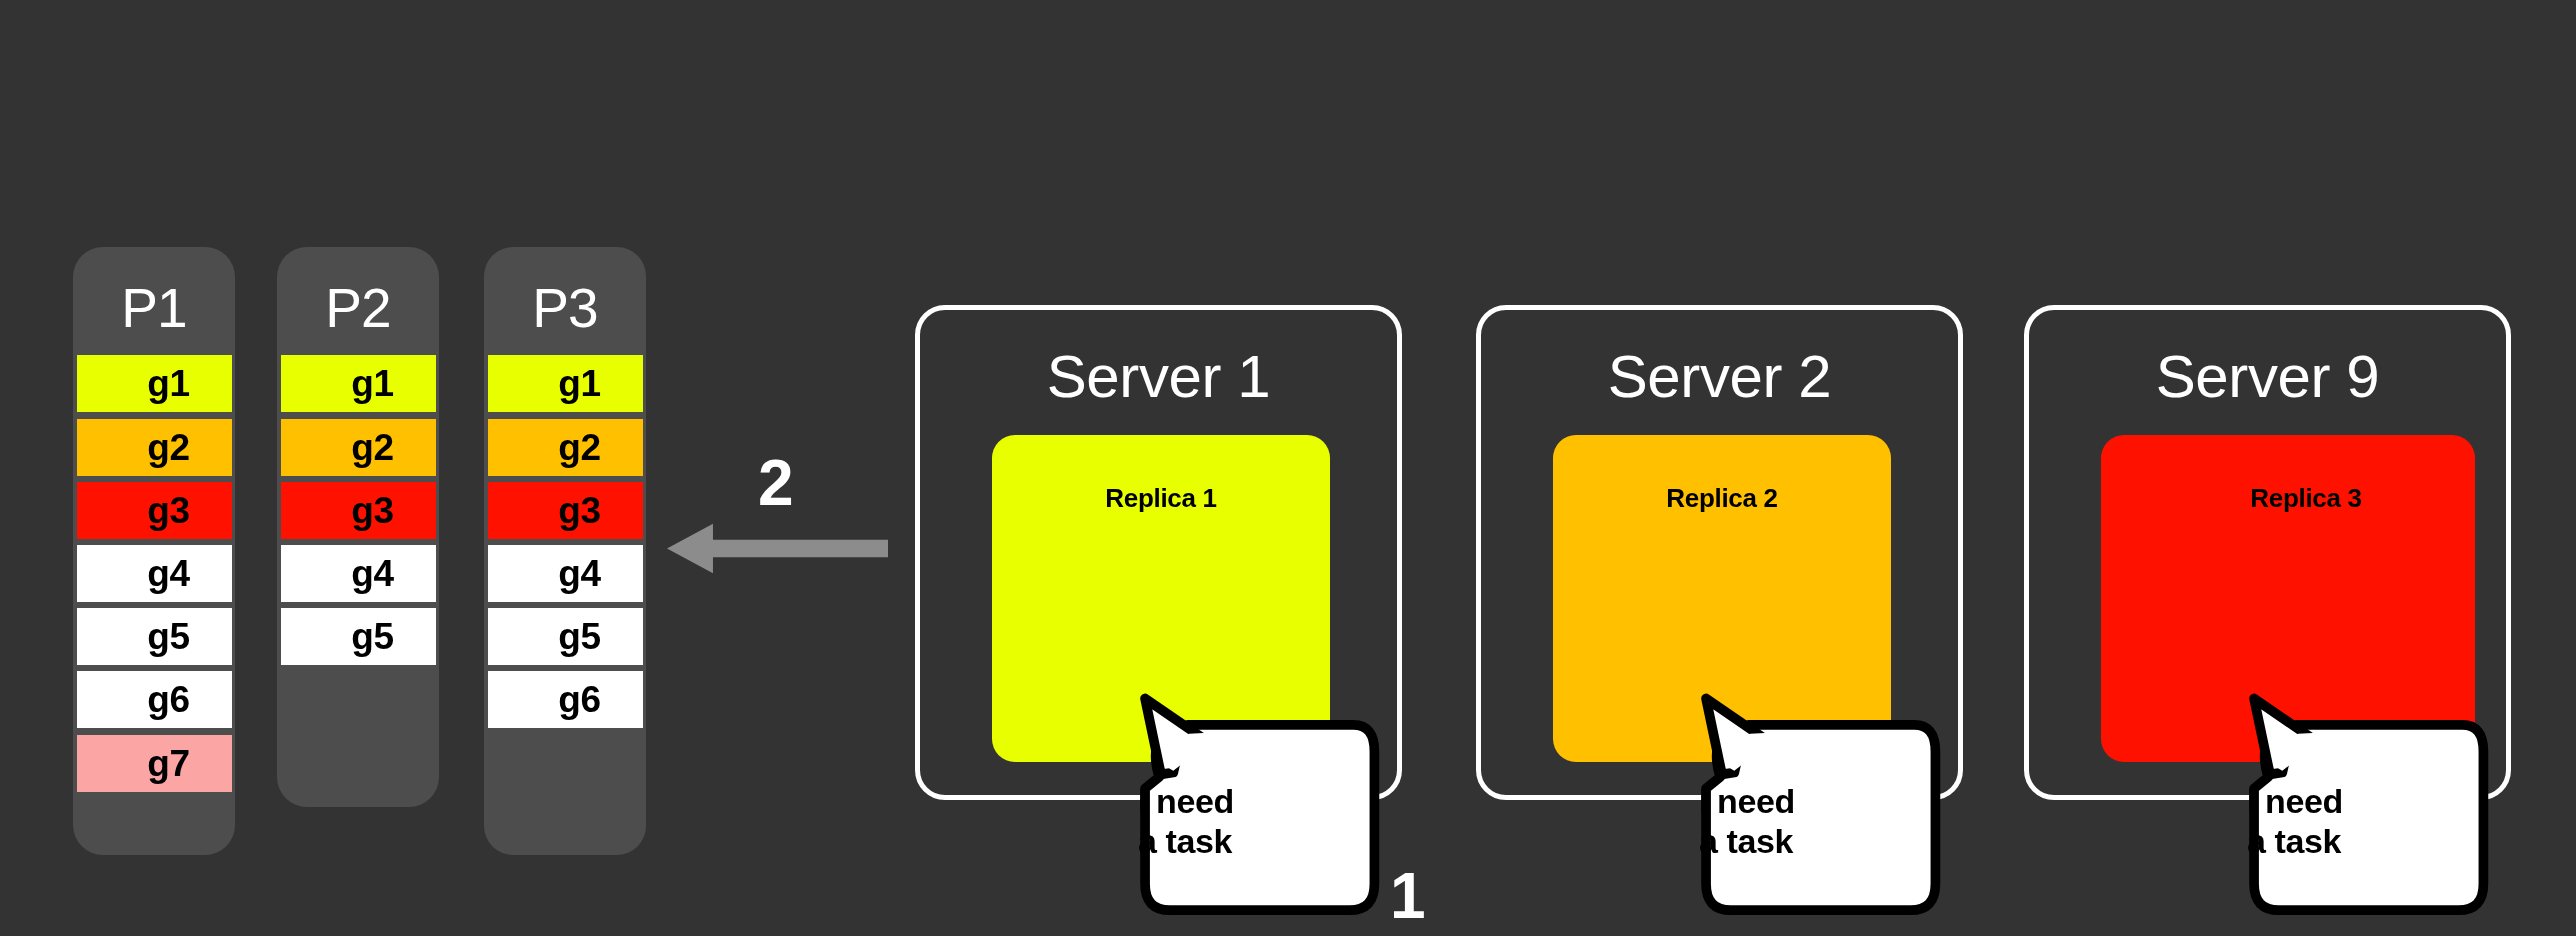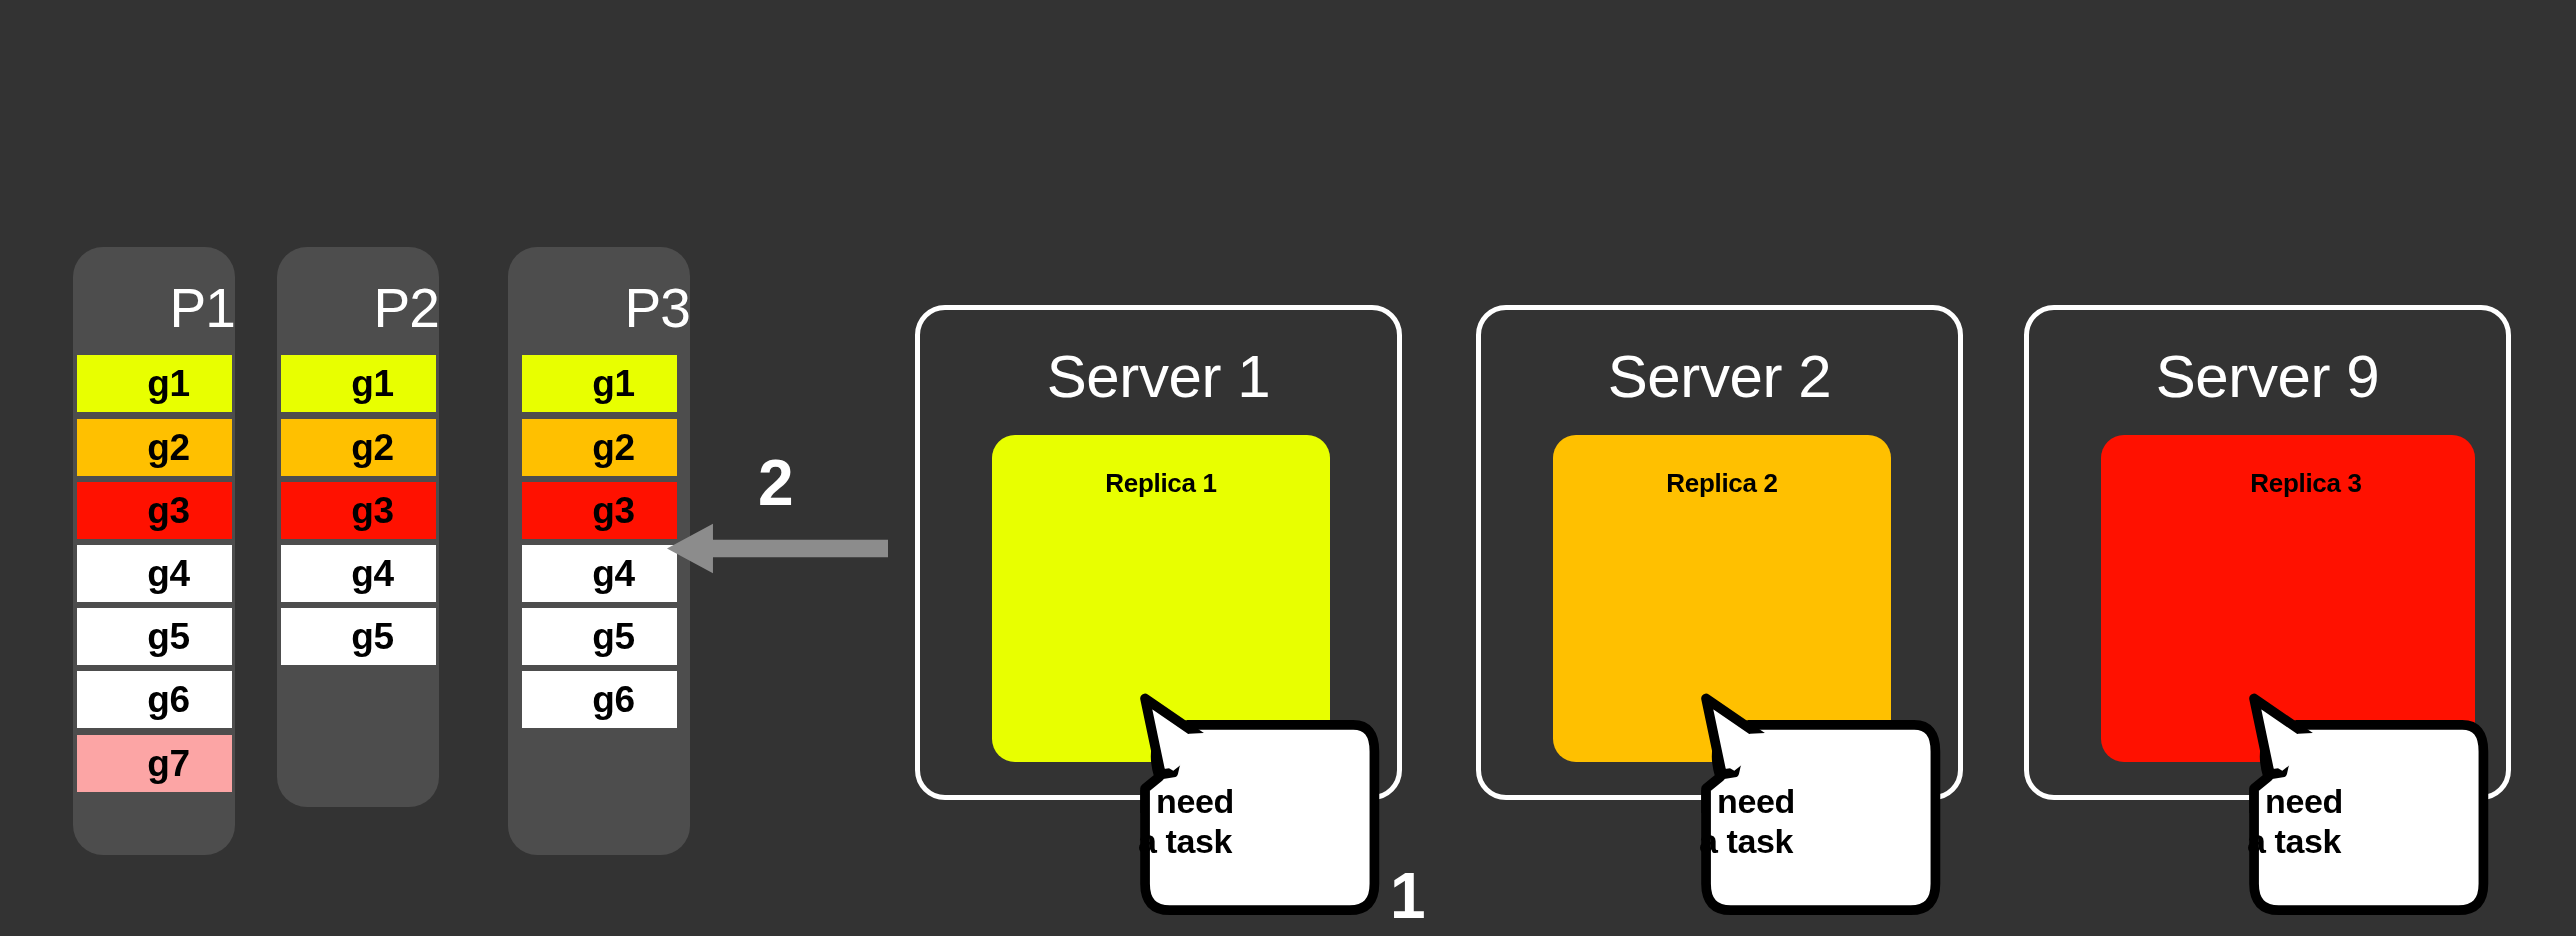--- a/index.html
+++ b/index.html
@@ -26,21 +26,21 @@
   }
 
   
   .partition {
     position: absolute;
     background: #4D4D4D;
     border-radius: 30px;
     box-sizing: border-box;
     display: flex;
     flex-direction: column;
-    align-items: flex-end;
+    align-items: center;
   }
   .partition-title {
     color: #FFFFFF;
     font-size: 55px;
     font-weight: 400;
     line-height: 1;
     margin-top: 34px;
     margin-bottom: 19.4px;
     letter-spacing: -0.9px;
   }
@@ -99,21 +99,21 @@
   .replica {
     position: absolute;
     border-radius: 23px;
     display: flex;
     justify-content: center;
   }
   .replica-label {
     color: #000000;
     font-size: 26px;
     font-weight: bold;
-    margin-top: 35px;
+    margin-top: 50px;
     line-height: 1;
     letter-spacing: -0.3px;
   }
 
   
   .bubble-wrap {
     position: absolute;
     width: 247px;
     height: 239px;
   }
@@ -160,21 +160,21 @@
     <div class="partition-title">P2</div>
     <div class="tag-list">
       <div class="tag" style="background:#E8FF00;">g1</div>
       <div class="tag" style="background:#FFC000;">g2</div>
       <div class="tag" style="background:#FF1100;">g3</div>
       <div class="tag" style="background:#FFFFFF;">g4</div>
       <div class="tag" style="background:#FFFFFF;">g5</div>
     </div>
   </div>
 
-  <div class="partition" style="left:508px; top:247px; width:182px; height:608px;border-radius:29px;">
+  <div class="partition" style="left:484px; top:247px; width:162px; height:608px;border-radius:29px;">
     <div class="partition-title">P3</div>
     <div class="tag-list">
       <div class="tag" style="background:#E8FF00;">g1</div>
       <div class="tag" style="background:#FFC000;">g2</div>
       <div class="tag" style="background:#FF1100;">g3</div>
       <div class="tag" style="background:#FFFFFF;">g4</div>
       <div class="tag" style="background:#FFFFFF;">g5</div>
       <div class="tag" style="background:#FFFFFF;">g6</div>
     </div>
   </div>

